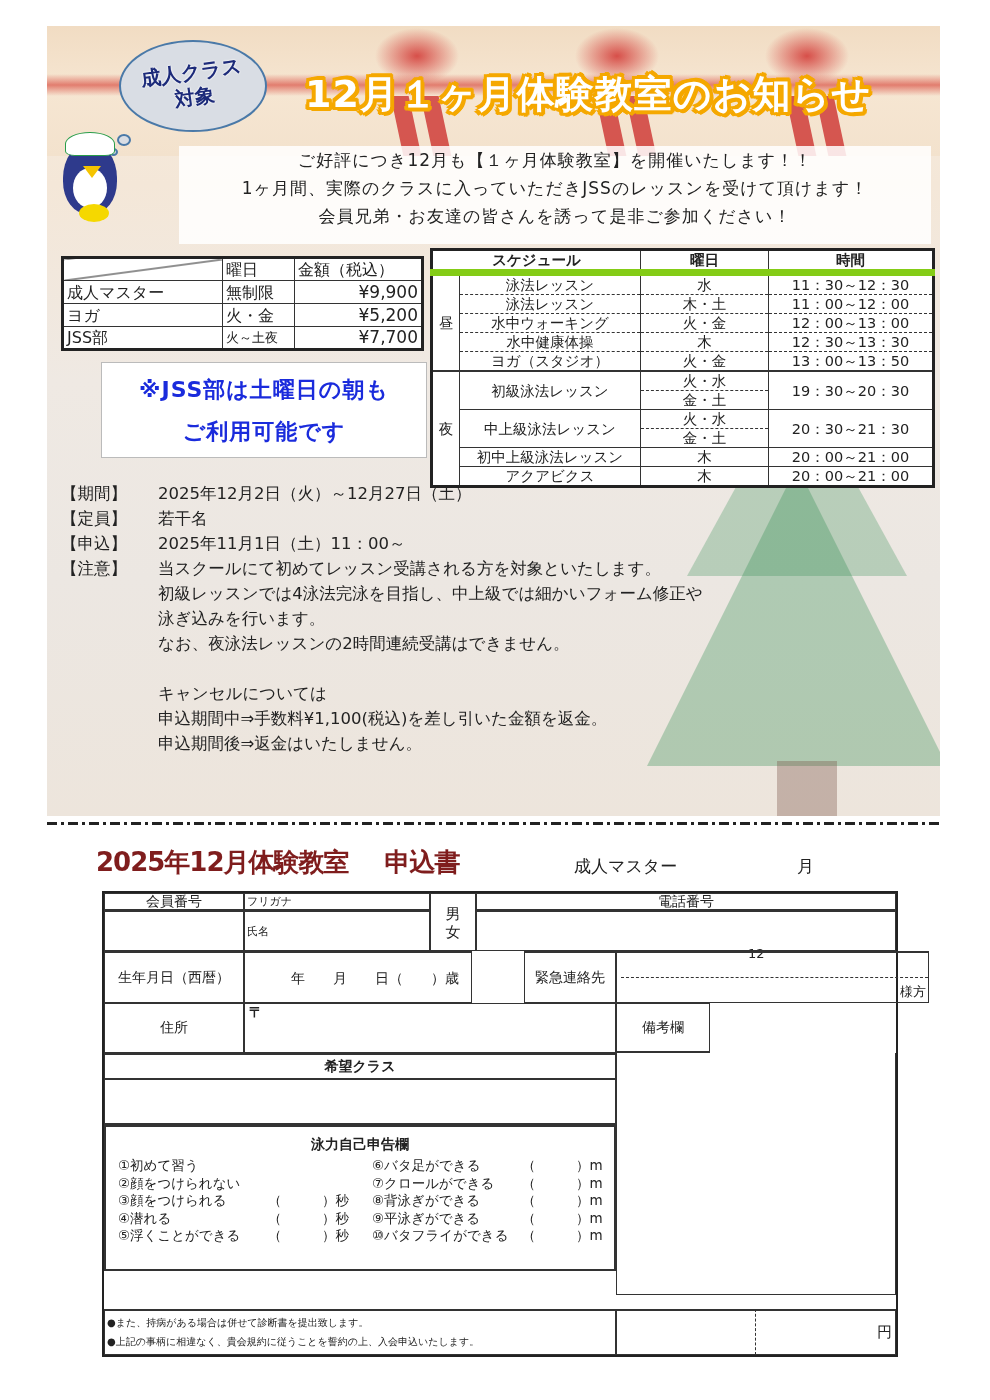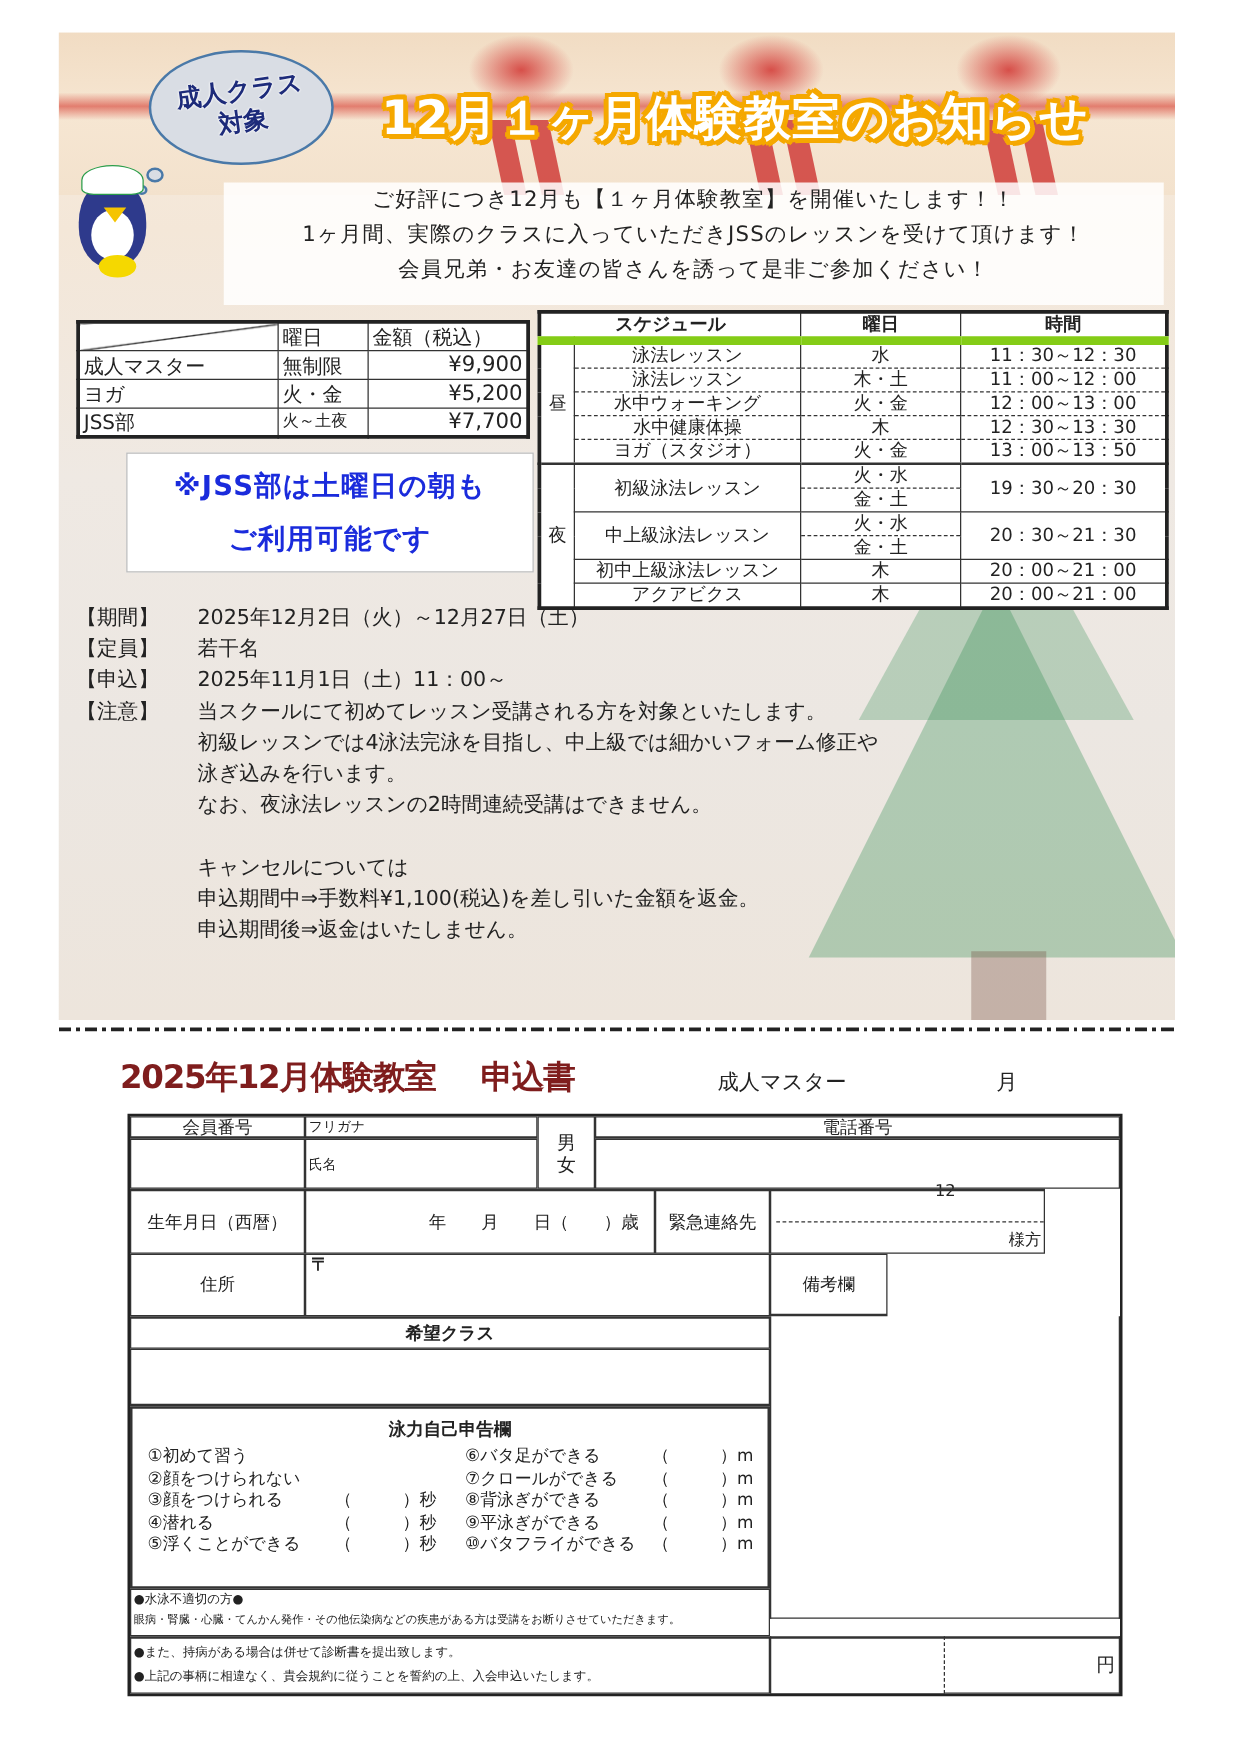--- a/index.html
+++ b/index.html
@@ -307,23 +307,23 @@
   <div class="cell small-label" style="left:140px;top:0;width:186px;height:18px;padding-left:2px;border-bottom-width:2px"><span>フリガナ</span></div>
   <div class="cell small-label" style="left:140px;top:18px;width:186px;height:40px;padding-left:2px;padding-top:12px"><span>氏名</span></div>
   <div class="cell" style="left:326px;top:0;width:46px;height:58px;text-align:center;font-size:15px;line-height:18px;padding-top:11px">
     <div>男</div>
     <div>女</div>
   </div>
   <div class="cell c" style="left:372px;top:0;width:420px;height:18px;border-bottom-width:2px">電話番号</div>
   <div class="cell" style="left:372px;top:18px;width:420px;height:40px"></div>
 
   <div class="cell c" style="left:0;top:58px;width:140px;height:52px;border-top-width:2px">生年月日（西暦）</div>
-  <div class="cell" style="left:140px;top:58px;width:280px;height:52px;border-top-width:2px;text-align:right;padding-right:12px;line-height:50px"><span>年　　月　　日（　　）歳</span></div>
+  <div class="cell" style="left:140px;top:58px;width:228px;height:52px;border-top-width:2px;text-align:right;padding-right:12px;line-height:50px"><span>年　　月　　日（　　）歳</span></div>
   <div class="cell c" style="left:420px;top:58px;width:92px;height:52px;border-top-width:2px">緊急連絡先</div>
-  <div class="cell" style="left:512px;top:58px;width:220px;height:52px;border-top-width:2px">
+  <div class="cell" style="left:512px;top:58px;width:313px;height:52px;border-top-width:2px">
     <div style="position:absolute;left:4px;right:0;top:24px;border-top:1px dashed #333"></div>
     <div style="position:absolute;right:2px;bottom:1px;font-size:13px">様方</div>
   </div>
 
   <div class="cell c" style="left:0;top:110px;width:140px;height:50px">住所</div>
   <div class="cell" style="left:140px;top:110px;width:372px;height:50px;padding-left:4px;font-size:14px;font-weight:bold;line-height:16px"><span>〒</span></div>
   <div class="cell c" style="left:512px;top:110px;width:94px;height:50px;border-bottom-width:2px">備考欄</div>
   <div class="cell" style="left:512px;top:160px;width:280px;height:242px;border-top:none"></div>
 
   <div class="cell c" style="left:0;top:160px;width:512px;height:26px;font-weight:bold;border-top-width:2px">希望クラス</div>
@@ -358,24 +358,20 @@
       </div>
       <div class="swim-row">
         <span style="width:150px">⑤浮くことができる</span>
         <span style="width:104px">（　　　）秒</span>
         <span style="width:150px">⑩バタフライができる</span>
         <span>（　　　）m</span>
       </div>
     </div>
   </div>
 
-  <div class="cell" style="left:0;top:378px;width:512px;height:38px">
-    <div class="tiny">●水泳不適切の方●</div>
-    <div class="tiny" style="font-size:9px">眼病・腎臓・心臓・てんかん発作・その他伝染病などの疾患がある方は受講をお断りさせていただきます。</div>
-  </div>
 
   <div class="cell" style="left:0;top:416px;width:512px;height:46px;border-top-width:2px">
     <div class="tiny" style="padding-top:4px;font-size:10px">●また、持病がある場合は併せて診断書を提出致します。</div>
     <div class="tiny" style="padding-top:3px;font-size:10px">●上記の事柄に相違なく、貴会規約に従うことを誓約の上、入会申込いたします。</div>
   </div>
   <div class="cell" style="left:512px;top:416px;width:140px;height:46px;border-top-width:2px;border-right:1px dashed #333"></div>
   <div class="cell" style="left:652px;top:416px;width:140px;height:46px;border-top-width:2px;border-left:none;text-align:right;padding-right:3px;padding-top:12px;font-size:15px"><span>円</span></div>
 </div>
 
 </body></html>

